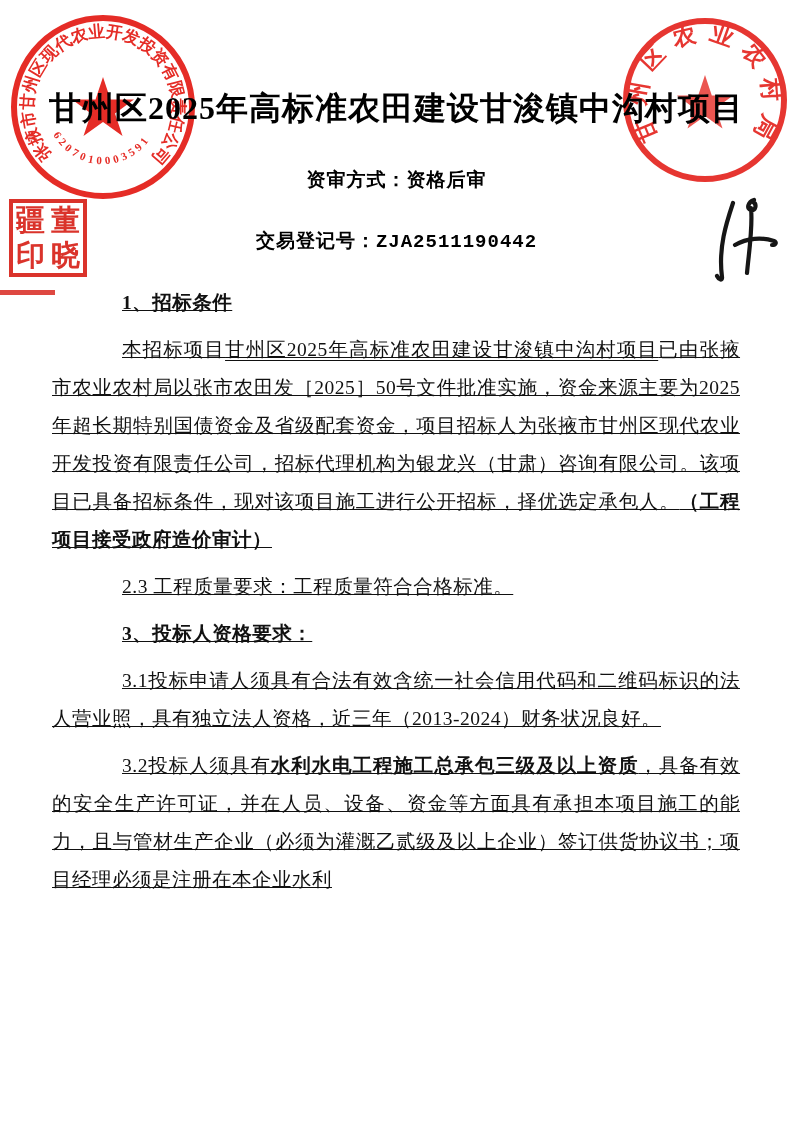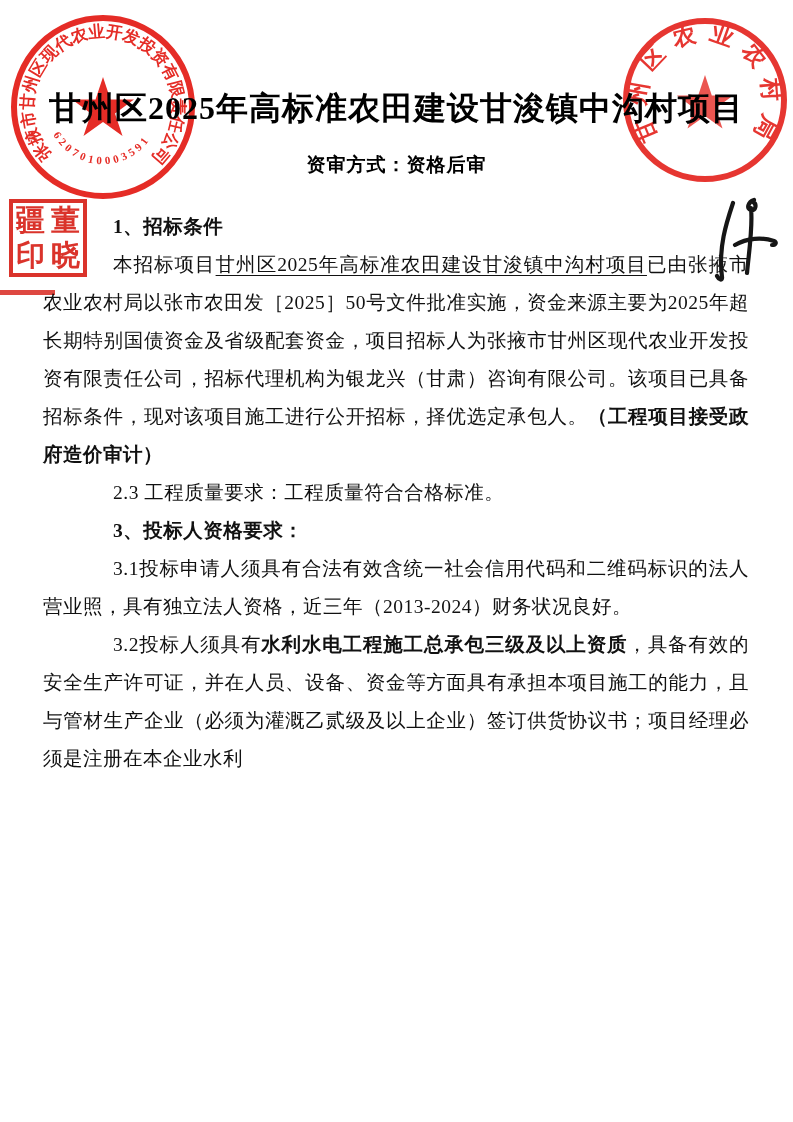--- a/index.html
+++ b/index.html
@@ -13,31 +13,31 @@
     color:#111;
   }
   
   .doc-header{padding-top:84px;text-align:center;}
   .doc-title{
     font-size:32px;font-weight:700;line-height:48px;
     letter-spacing:1px;color:#000;
   }
   .doc-sub{
     font-size:19px;font-weight:700;color:#000;
-    margin-top:20px;letter-spacing:1px;font-family:Liberation Mono, monospace;
+    margin-top:35px;letter-spacing:1px;font-family:Liberation Mono, monospace;
   }
   
   .doc-body{
     margin-top:30px;
     padding:0 44px 0 43px;
     font-size:19.5px;line-height:38px;
     text-align:justify;
     letter-spacing:0.5px;
   }
-  .doc-body p{margin:0;text-indent:70px;}
+  .doc-body p{margin:9px;text-indent:70px;text-decoration:underline;}
   .sec-heading{font-weight:700;}
   .seg-bold{font-weight:700;}
   .seg-underline{text-decoration:underline;text-underline-offset:4px;}
   
   .seal{position:absolute;mix-blend-mode:multiply;opacity:.95;}
   .seal-left{left:5px;top:9px;width:196px;height:196px;}
   .seal-right{left:620px;top:15px;width:170px;height:170px;opacity:.9;}
   .seal-square{
     left:9px;top:199px;width:78px;height:78px;
     border:4px solid #d8281f;box-sizing:border-box;
@@ -56,20 +56,21 @@
 </head>
 <body>
 
 <div class="page">
 
   <div class="doc-header">
     <div class="doc-title">
       <div>甘州区2025年高标准农田建设甘浚镇中沟村项目</div>
     </div>
     <div class="doc-sub">资审方式：资格后审</div>
+    <div class="doc-sub">交易登记号：ZJA2511190442</div>
   </div>
 
   <div class="doc-body">
     <p class="sec-heading">1、招标条件</p>
     <p><span>本招标项目</span><span class="seg-underline">甘州区2025年高标准农田建设甘浚镇中沟村项目</span><span>已由张掖市农业农村局以张市农田发［2025］50号文件批准实施，资金来源主要为2025年超长期特别国债资金及省级配套资金，项目招标人为张掖市甘州区现代农业开发投资有限责任公司，招标代理机构为银龙兴（甘肃）咨询有限公司。该项目已具备招标条件，现对该项目施工进行公开招标，择优选定承包人。</span><span class="seg-bold">（工程项目接受政府造价审计）</span></p>
 
     <p>2.3 工程质量要求：工程质量符合合格标准。</p>
 
     <p class="sec-heading">3、投标人资格要求：</p>
     <p>3.1投标申请人须具有合法有效含统一社会信用代码和二维码标识的法人营业照，具有独立法人资格，近三年（2013-2024）财务状况良好。</p>

